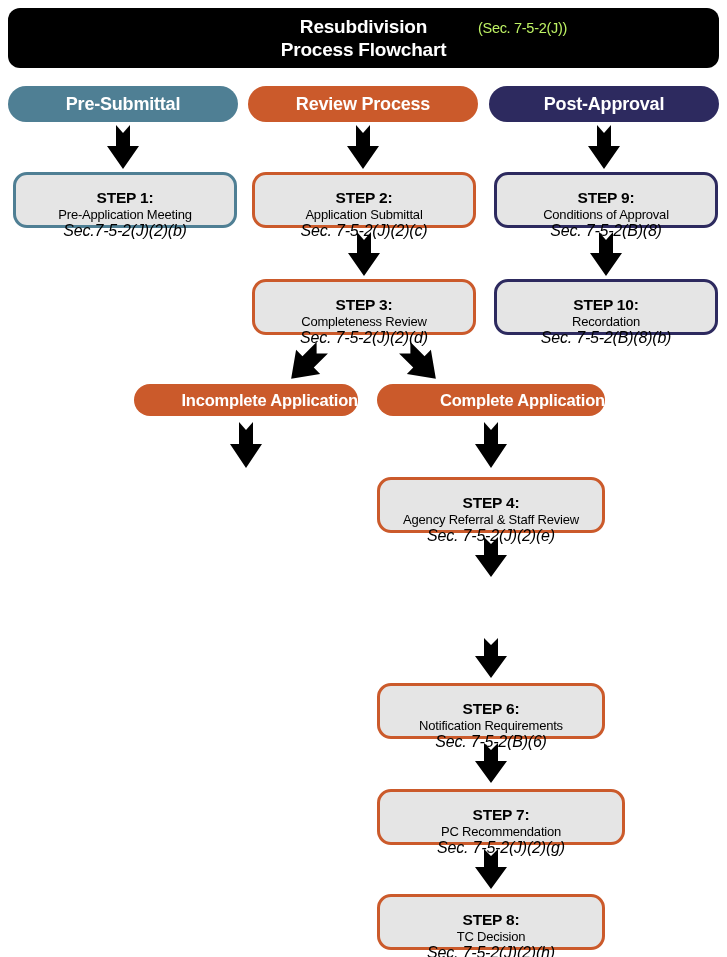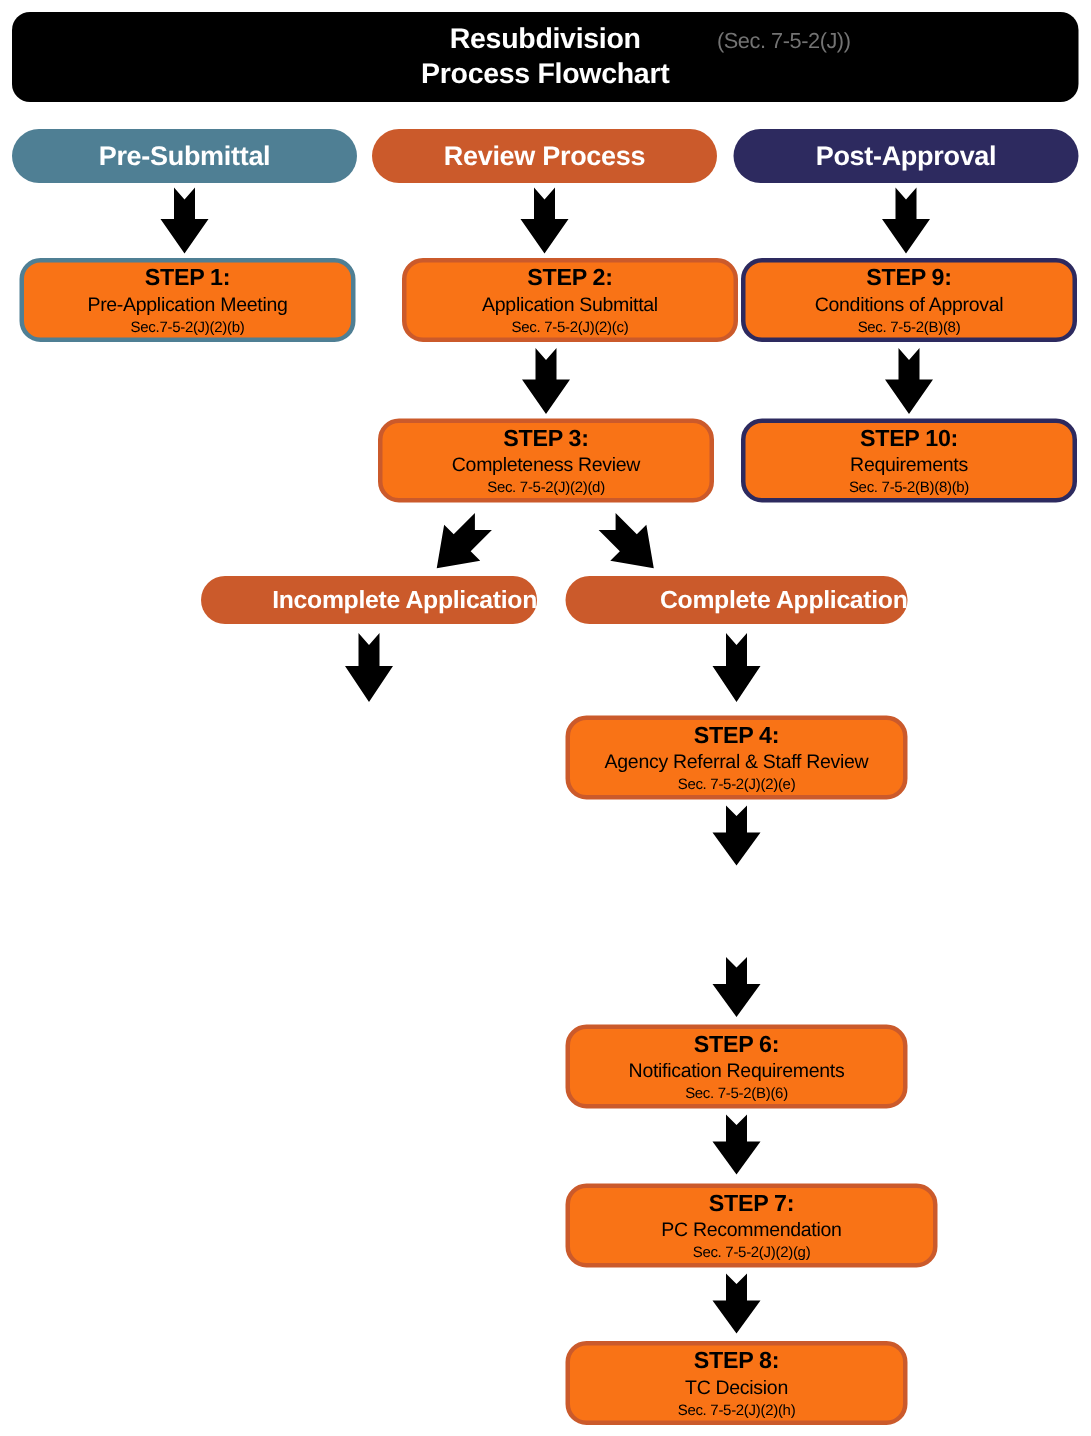--- a/index.html
+++ b/index.html
@@ -44,21 +44,21 @@
     line-height: 23px;
     letter-spacing: -0.2px;
   }
   .title-line2 {
     display: block;
   }
   .title-sec {
     position: absolute;
     left: 470px;
     top: 12px;
-    color: #737373;
+    color: #bef264;
     font-size: 14.5px;
     font-weight: normal;
     letter-spacing: -0.3px;
   }
 
   
   .col-pill {
     position: absolute;
     height: 36px;
     border-radius: 18px;
@@ -69,48 +69,49 @@
     align-items: center;
     justify-content: center;
     letter-spacing: -0.2px;
     box-sizing: border-box;
   }
 
   
   .step-box {
     position: absolute;
     box-sizing: border-box;
-    background: #f97316;
+    background: #e5e5e5;
     border-radius: 14px;
     border-style: solid;
     border-width: 3px;
     display: flex;
     flex-direction: column;
     align-items: center;
     justify-content: space-between;
     text-align: center;
-    padding: 2px 6px;
+    padding: 14px 6px;
   }
   .step-title {
     font-size: 15.5px;
     font-weight: bold;
     line-height: 18px;
     letter-spacing: -0.2px;
   }
   .step-sub {
     font-size: 13px;
     font-weight: normal;
     line-height: 16px;
     letter-spacing: -0.2px;
   }
   .step-sec {
-    font-size: 10px;
+    font-size: 16px;
     font-weight: normal;
     line-height: 15px;
     letter-spacing: -0.2px;
+    font-style: italic;
   }
   .step-box.single .step-title {
     font-size: 16.5px;
     font-weight: bold;
   }
 
   
   .decision-pill {
     position: absolute;
     height: 32px;
@@ -169,21 +170,21 @@
       <path d="M11 1 L18 9 L25 1 L25 22 L34 22 L18 45 L2 22 L11 22 Z" fill="#000000"></path>
     </svg>
   </div>
 
   <div class="step-box" style="left:13px; top:172px; width:224px; height:56px; border-color:#4F7F94;">
     <div class="step-title">STEP 1:</div>
     <div class="step-sub">Pre-Application Meeting</div>
     <div class="step-sec">Sec.7-5-2(J)(2)(b)</div>
   </div>
 
-  <div class="step-box" style="left:252px; top:172px; width:224px; height:56px; border-color:#CB5A2B;margin-left:16px;">
+  <div class="step-box" style="left:252px; top:172px; width:224px; height:56px; border-color:#CB5A2B;">
     <div class="step-title">STEP 2:</div>
     <div class="step-sub">Application Submittal</div>
     <div class="step-sec">Sec. 7-5-2(J)(2)(c)</div>
   </div>
 
   <div class="step-box" style="left:494px; top:172px; width:224px; height:56px; border-color:#2D2A5F;">
     <div class="step-title">STEP 9:</div>
     <div class="step-sub">Conditions of Approval</div>
     <div class="step-sec">Sec. 7-5-2(B)(8)</div>
   </div>
@@ -200,21 +201,21 @@
   </div>
 
   <div class="step-box" style="left:252px; top:279px; width:224px; height:56px; border-color:#CB5A2B;">
     <div class="step-title">STEP 3:</div>
     <div class="step-sub">Completeness Review</div>
     <div class="step-sec">Sec. 7-5-2(J)(2)(d)</div>
   </div>
 
   <div class="step-box" style="left:494px; top:279px; width:224px; height:56px; border-color:#2D2A5F;">
     <div class="step-title">STEP 10:</div>
-    <div class="step-sub">Requirements</div>
+    <div class="step-sub">Recordation</div>
     <div class="step-sec">Sec. 7-5-2(B)(8)(b)</div>
   </div>
 
   <div class="arrow" style="left:283px; top:341px;">
     <svg width="46" height="46" viewBox="0 0 46 46">
       <g transform="rotate(45 23 23)">
         <path d="M15 0 L23 8 L31 0 L31 20 L40 20 L23 44 L6 20 L15 20 Z" fill="#000000"></path>
       </g>
     </svg>
   </div>

